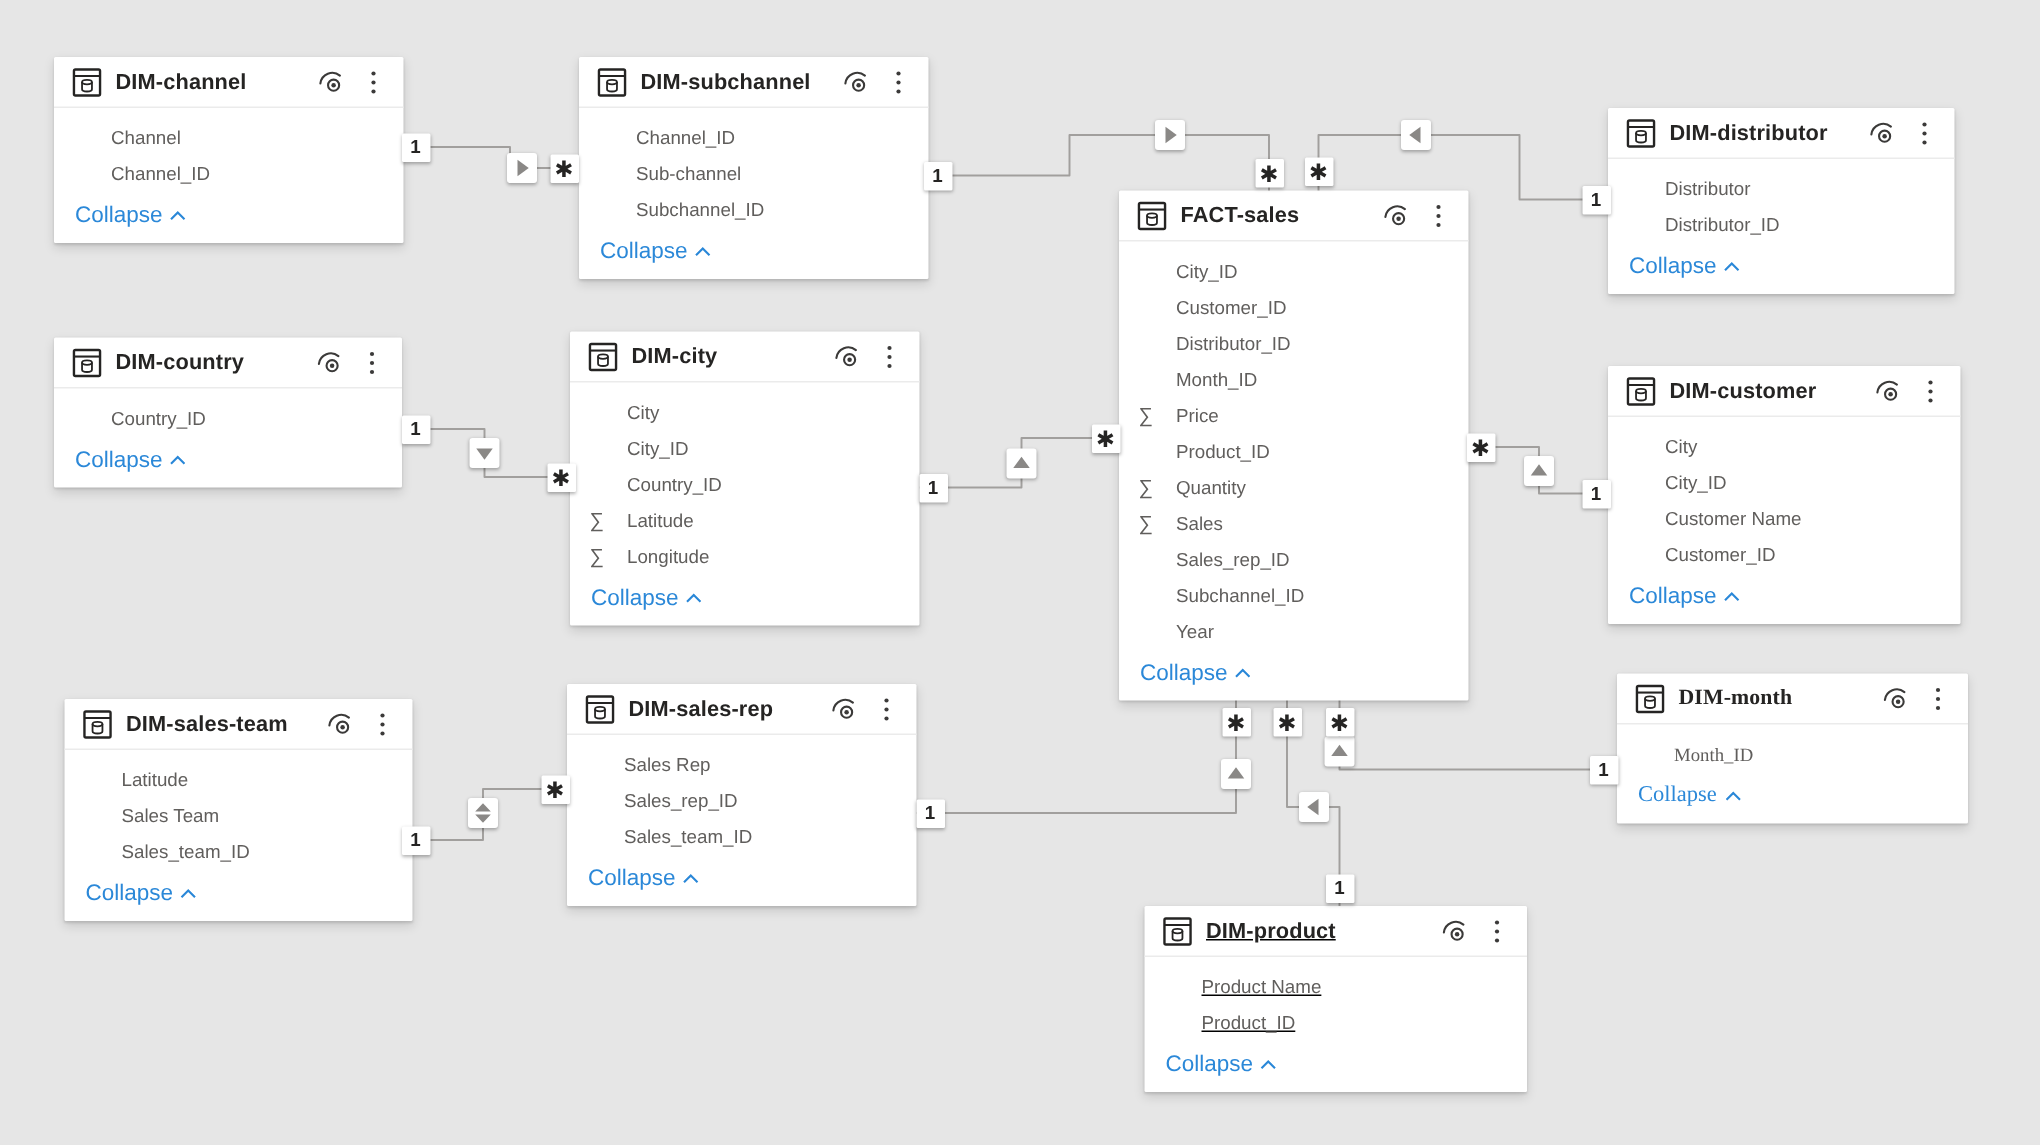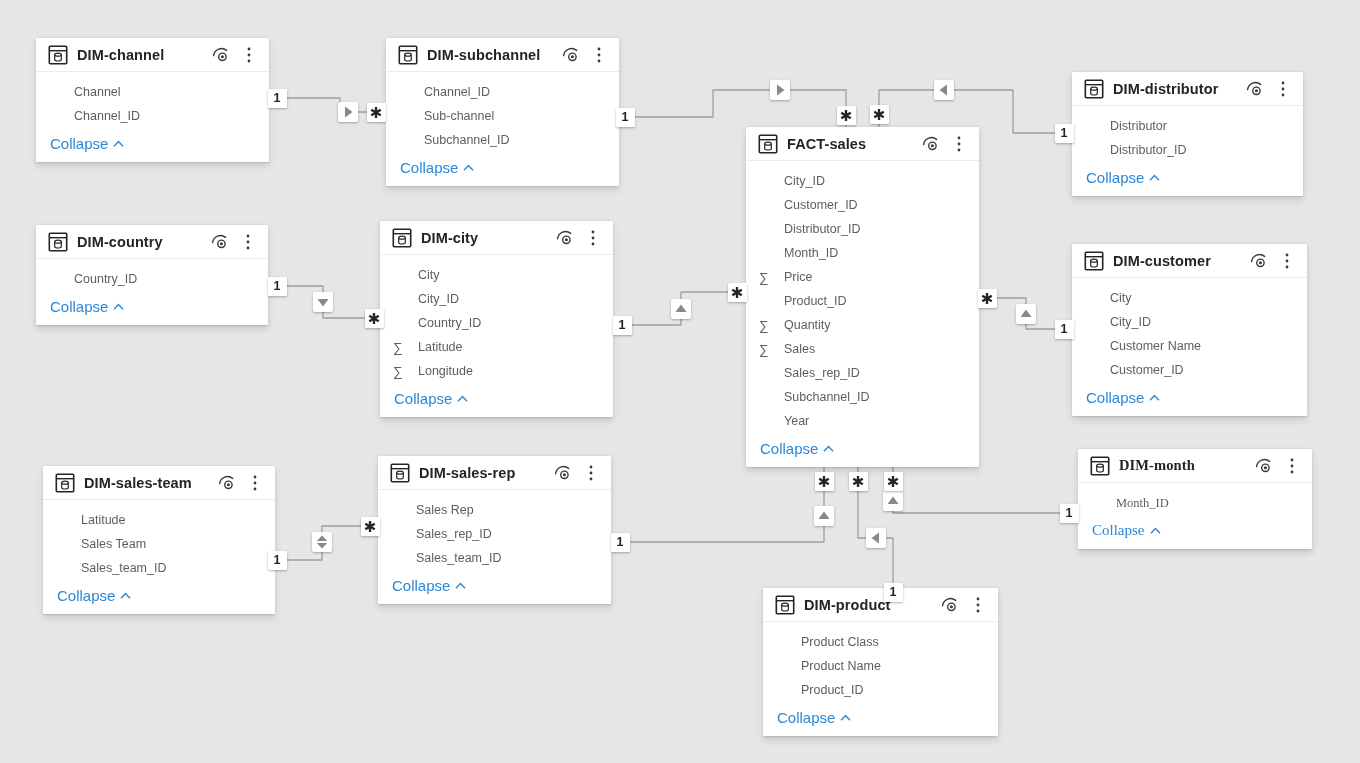--- a/index.html
+++ b/index.html
@@ -594,21 +594,21 @@
           <span>Sales_team_ID</span>
         </div>
       </div>
     <div class="collapse">
       <span>Collapse</span>
       <svg width="11" height="8" viewBox="0 0 11 8">
         <polyline points="1,6.2 5.5,1.6 10,6.2" fill="none" stroke="#2b88d8" stroke-width="1.4"></polyline>
       </svg>
     </div>
   </div>
-    <div class="card" style="left: 763px; top: 588px; width: 235px;">
+    <div class="card" style="left: 763px; top: 604px; width: 255px; text-decoration: underline;">
     <div class="card-header">
       <span class="tbl-icon">
         <svg width="20" height="20" viewBox="0 0 20 20">
           <rect x="1.3" y="1.3" width="17.4" height="17.4" rx="1" fill="none" stroke="#252423" stroke-width="1.6"></rect>
           <line x1="1.3" y1="5.7" x2="18.7" y2="5.7" stroke="#252423" stroke-width="1.4"></line>
           <ellipse cx="10" cy="9.7" rx="3.3" ry="1.5" fill="none" stroke="#252423" stroke-width="1.2"></ellipse>
           <path d="M6.7 9.7 v4.8 a3.3 1.5 0 0 0 6.6 0 v-4.8" fill="none" stroke="#252423" stroke-width="1.2"></path>
         </svg>
       </span>
       <span class="card-title">DIM-product</span>
@@ -621,23 +621,20 @@
       </span>
       <span class="hdr-icon">
         <svg width="4" height="16" viewBox="0 0 4 16">
           <circle cx="2" cy="2" r="1.4" fill="#3b3a39"></circle>
           <circle cx="2" cy="8" r="1.4" fill="#3b3a39"></circle>
           <circle cx="2" cy="14" r="1.4" fill="#3b3a39"></circle>
         </svg>
       </span>
     </div>
     <div class="fields">
-        <div class="field">
-          <span>Product Class</span>
-        </div>
         <div class="field">
           <span>Product Name</span>
         </div>
         <div class="field">
           <span>Product_ID</span>
         </div>
       </div>
     <div class="collapse">
       <span>Collapse</span>
       <svg width="11" height="8" viewBox="0 0 11 8">

